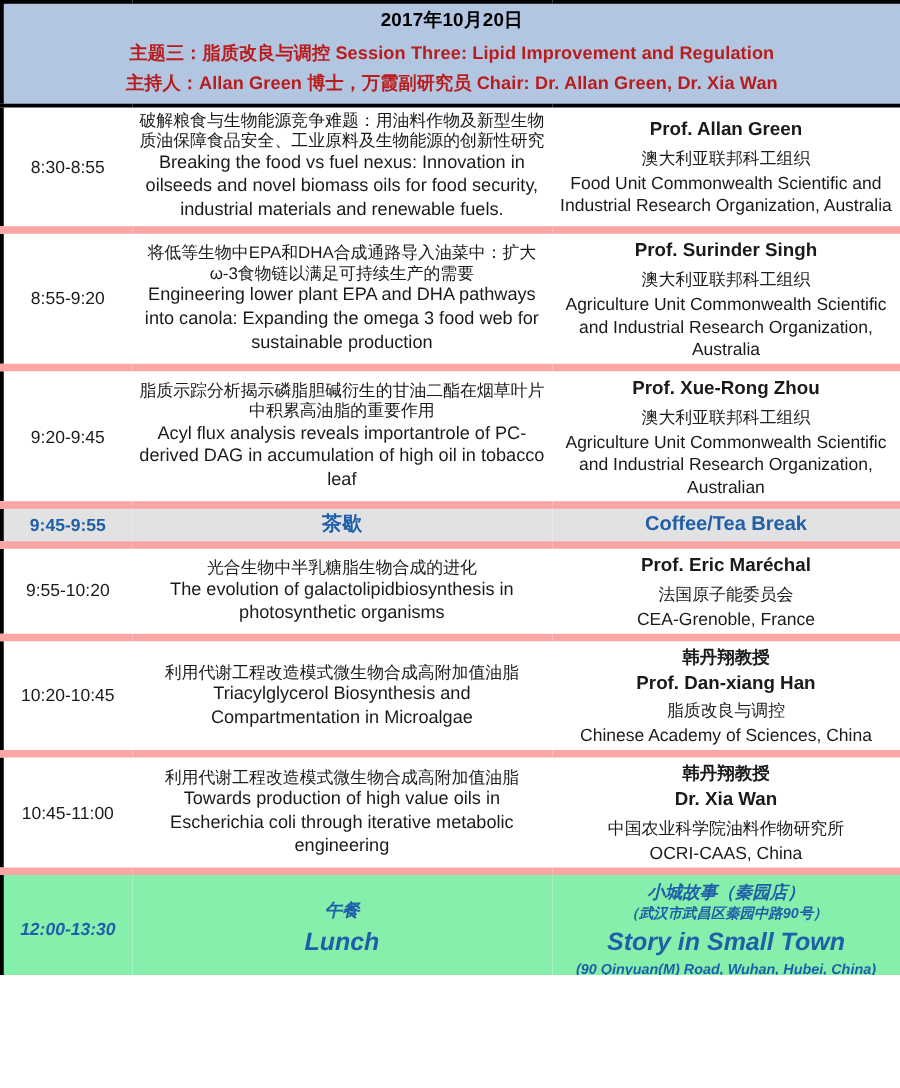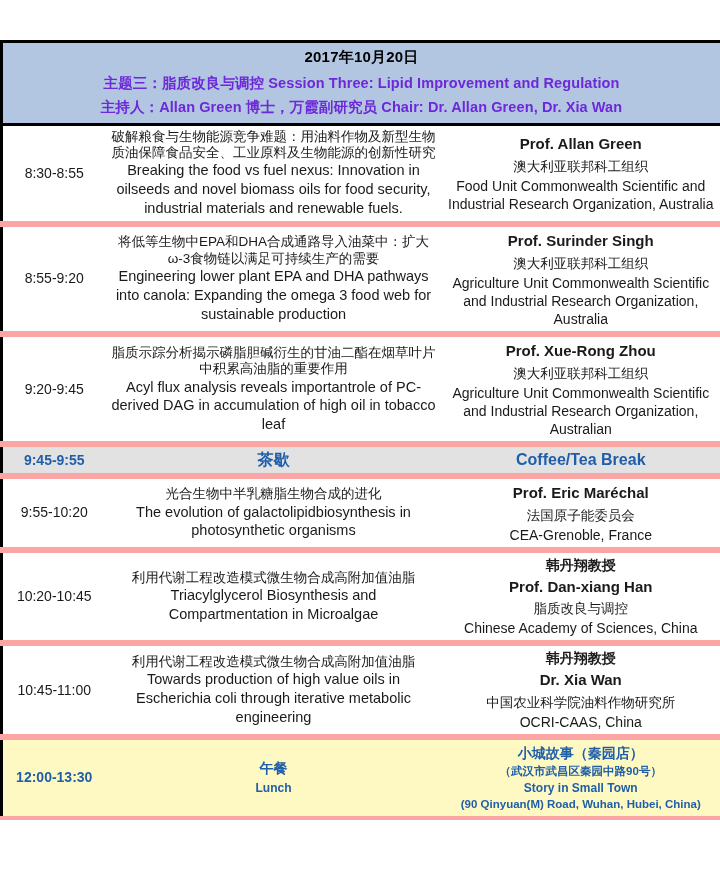--- a/index.html
+++ b/index.html
@@ -7,21 +7,20 @@
     margin: 0; padding: 0;
     width: 720px; height: 870px;
     background: #ffffff;
     font-family: "Liberation Sans", "DejaVu Sans", sans-serif;
   }
   #sched {
     width: 720px; height: 780px;
     background: #ffffff;
     position: relative;
     overflow: hidden;
-    margin-top: 40px;
   }
   table.agenda {
     width: 720px;
     border-collapse: collapse;
     table-layout: fixed;
     border: 3px solid #000;
   }
   table.agenda td {
     border-top: 2px solid #000;
     border-bottom: 6px solid #fca5a5;
@@ -39,21 +38,21 @@
     text-align: center;
     padding: 5px 6px 7px 6px;
     border-bottom: 3px solid #000 !important;
     border-top: none !important;
   }
   .hdr-date {
     font-size: 15px; font-weight: bold; color: #000;
     letter-spacing: 0.2px; padding: 2px 0 5px 0;
   }
   .hdr-line {
-    font-size: 14.5px; font-weight: bold; color: #6d28d9;
+    font-size: 14.5px; font-weight: bold; color: #b91c1c;
     padding: 3px 0; letter-spacing: 0.1px;
   }
 
   
   .time {
     text-align: center;
     font-size: 14px;
     color: #1a1a1a;
     white-space: nowrap;
   }
@@ -70,29 +69,29 @@
     color: #1a1a1a;
   }
   .speaker .name { display: block; font-weight: bold; font-size: 15px; line-height: 1.45; }
   .speaker .name-zh { display: block; font-weight: bold; font-size: 14px; line-height: 1.40; }
   .speaker .aff-zh { display: block; font-size: 13.5px; line-height: 1.40; padding-top: 3px; }
   .speaker .aff-en { display: block; font-size: 14px; line-height: 1.30; }
 
   
   tr.break td   { background: #e2e2e2; }
   tr.visit td   { background: #ffffff; }
-  tr.lunch td   { background: #fef9c3; }
+  tr.lunch td   { background: #86efac; font-style: italic; }
   tr.special td {
     color: #1f5fa9;
     font-weight: bold;
     text-align: center;
   }
   tr.special .time { font-size: 14px; color: #1f5fa9; text-align: center; }
   .sp-zh { display: block; font-size: 14px; line-height: 1.5; }
-  .sp-en { display: block; font-size: 12px; line-height: 1.5; }
+  .sp-en { display: block; font-size: 20px; line-height: 1.5; }
   .sp-zh-sm { display: block; font-size: 11.5px; line-height: 1.35; }
   .sp-en-sm { display: block; font-size: 11.5px; line-height: 1.35; }
   .visit-wide { font-size: 14.5px; }
   .visit-wide .sp-en { font-size: 14.5px; }
 
   
   .watermark {
     position: absolute;
     left: 489px; top: 828px;
     font-size: 27px;

